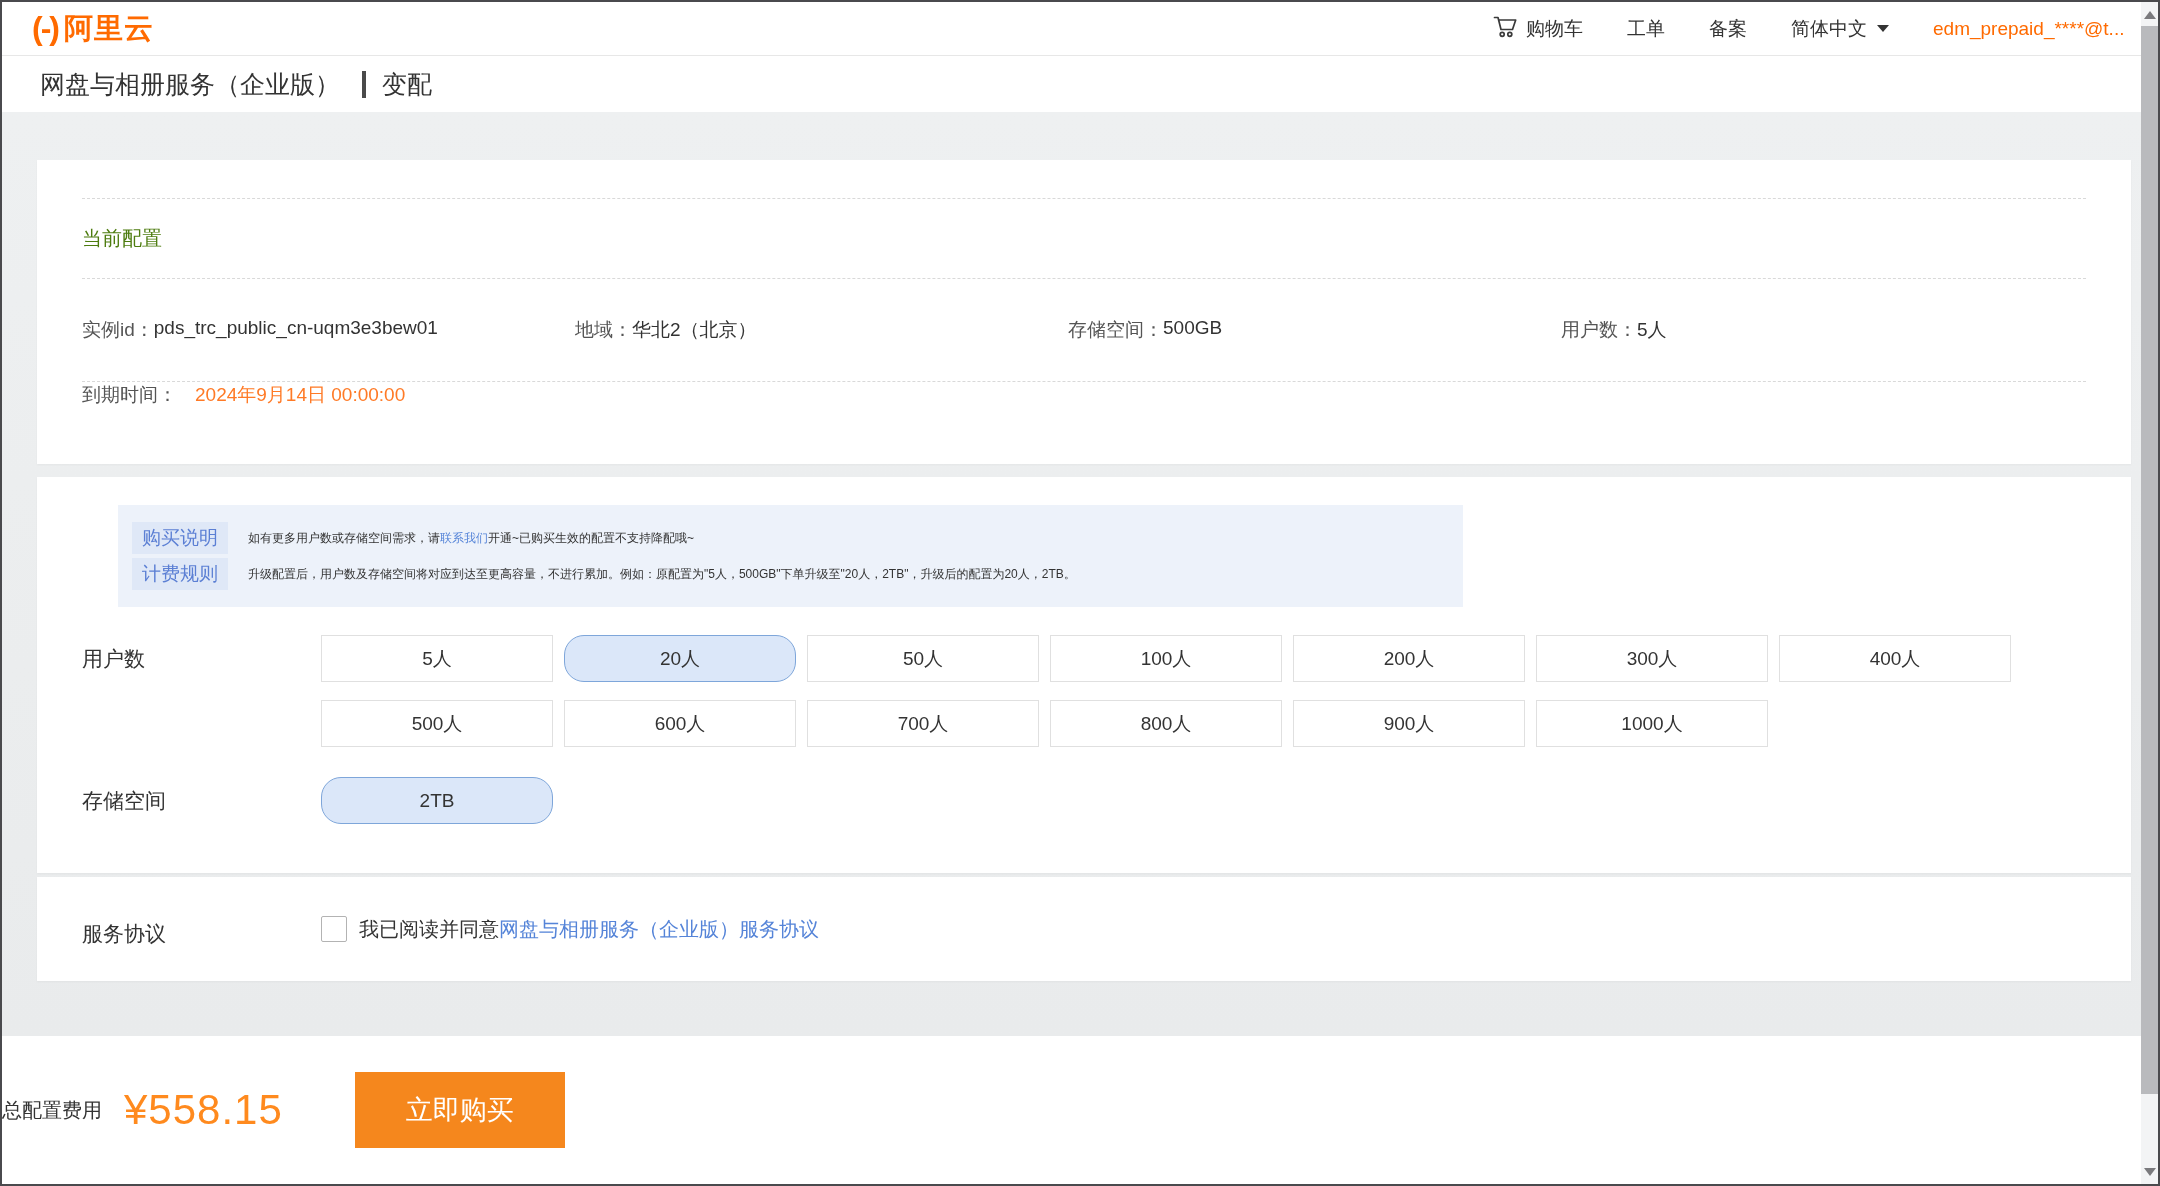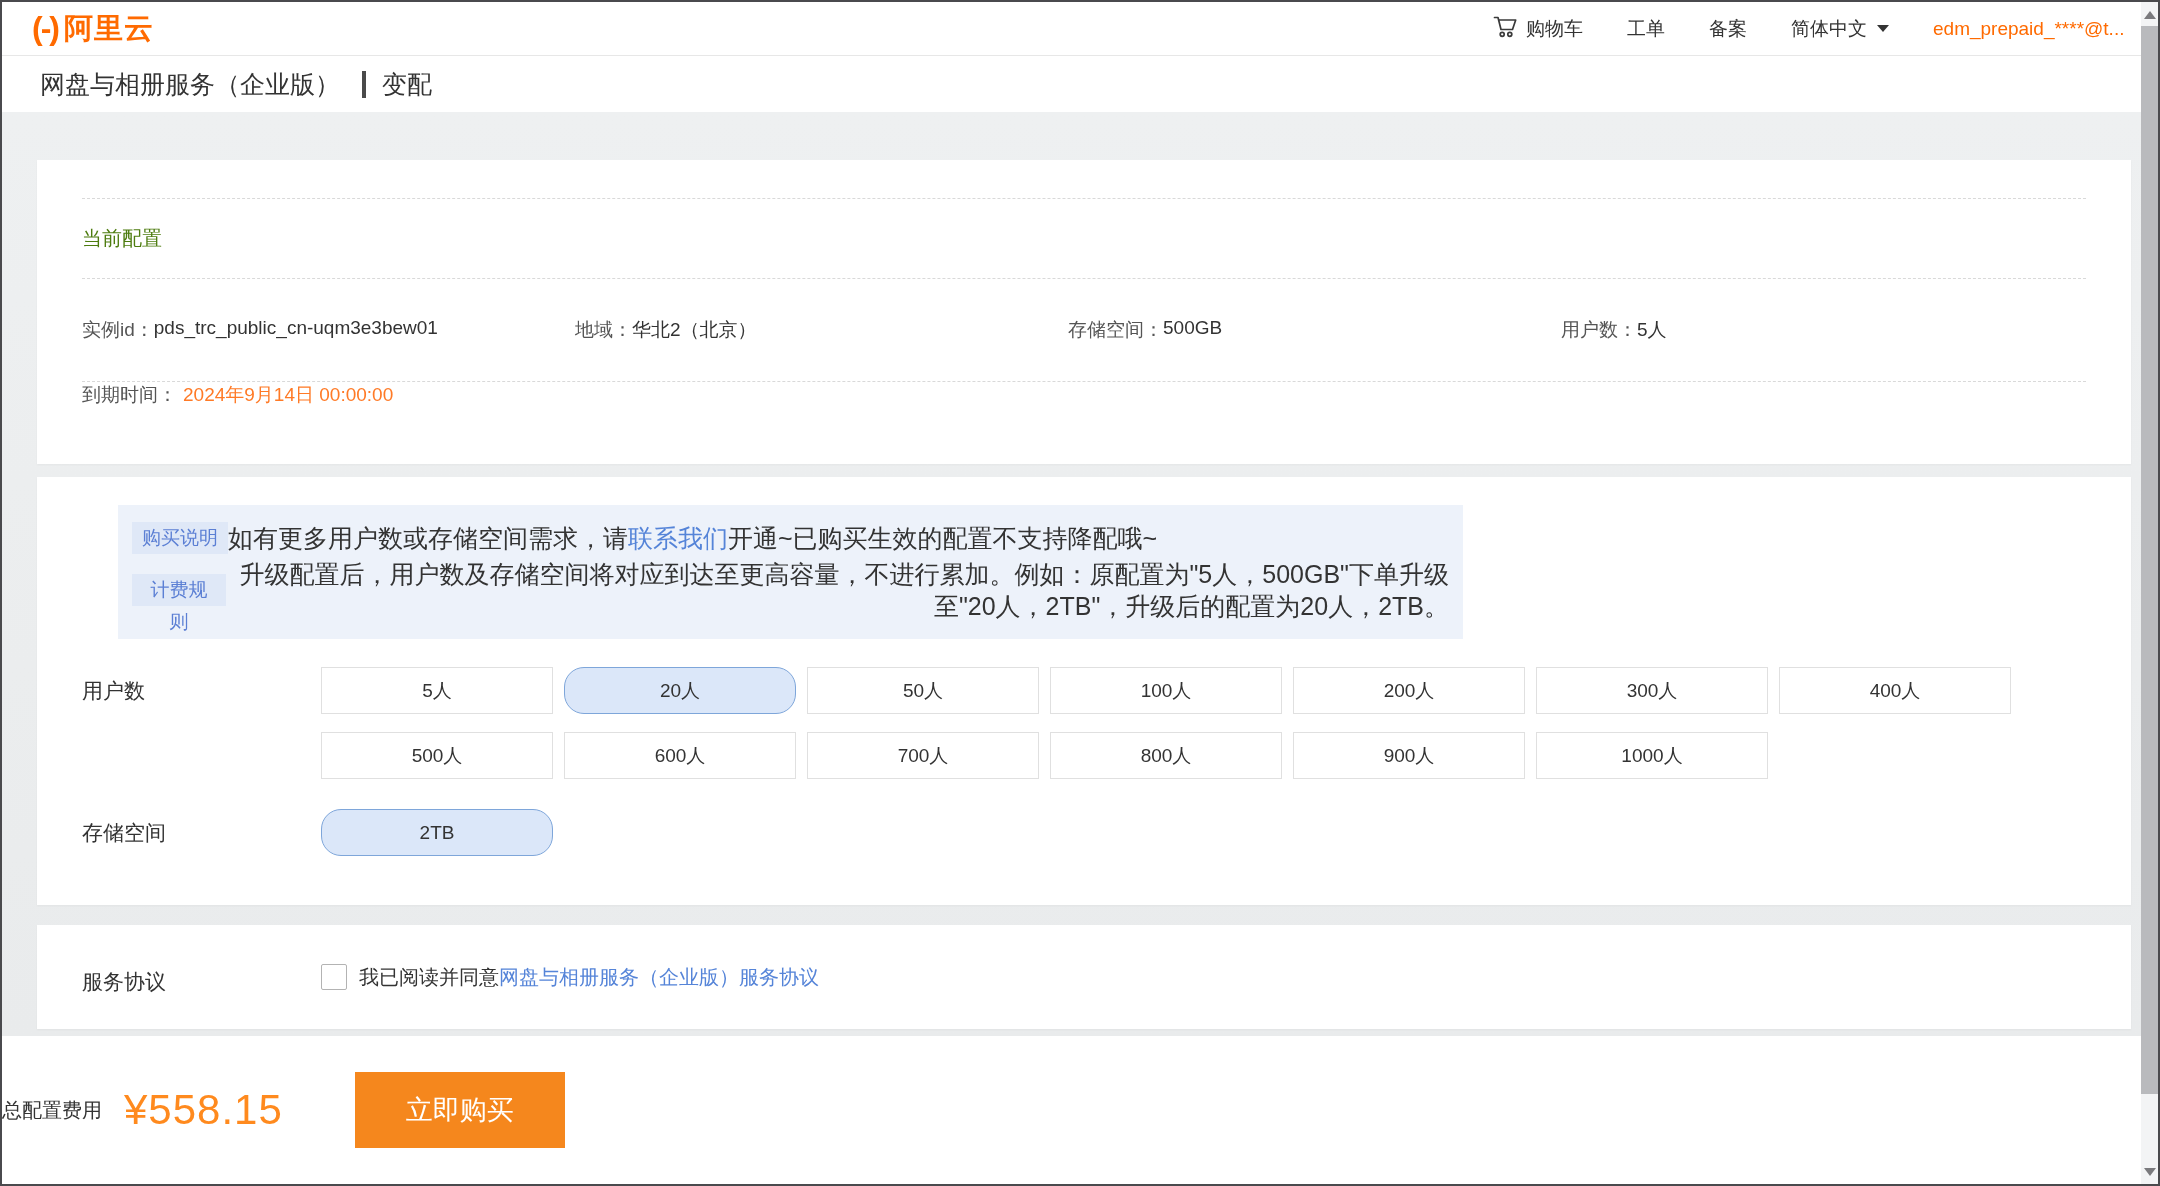--- a/index.html
+++ b/index.html
@@ -31,40 +31,40 @@
 
   
   .card-current { padding:0 45px; }
   .sec-space { height:38px; }
   .row-sec-title { border-top:1px dashed #d9d9d9; height:80px; display:flex; align-items:center; font-size:20px; color:#4d7c0f;text-align:center; }
   .row-fields { border-top:1px dashed #d9d9d9; height:103px; display:flex; align-items:center; }
   .cfg-field { width:493px; font-size:19px; display:flex; }
   .cfg-label { color:#555; }
   .cfg-value { color:#333; }
   .row-expire { border-top:1px dashed #d9d9d9; height:83px; display:flex; align-items:flex-start; font-size:19px; }
-  .expire-value { color:#ff7a26; margin-left:6px; }
+  .expire-value { color:#ff7a26; margin-left:18px; }
 
   
   .card-config { margin-top:13px; padding:28px 45px 31px 45px; }
   .notice-panel { margin-left:36px; width:1345px; background:#edf2fa; padding:17px 14px; }
   .notice-row { display:flex; align-items:center; }
   .notice-row + .notice-row { margin-top:4px; }
   .notice-tag { min-width:94px; height:32px; line-height:32px; text-align:center; background:#dfe8f7; color:#5b7fd4; font-size:19px; padding:0 10px; cursor:pointer; }
-  .notice-text { font-size:25px; color:#333; line-height:32px;text-align:right; }
+  .notice-text { font-size:12px; color:#333; margin-left:20px; line-height:32px;text-align:right; }
   .notice-link { color:#5584d8; cursor:pointer; }
 
   .form-row { display:flex; margin-top:28px; }
   .form-row.storage { margin-top:12px; }
   .form-label { width:239px; padding-top:10px; font-size:21px; color:#333; flex:0 0 auto; }
   .opts { display:flex; flex-wrap:wrap; width:1712px; }
   .opt { width:232px; height:47px; line-height:45px; text-align:center; border:1px solid #e0e0e0; background:#fff; color:#333; font-size:19px; margin:0 11px 18px 0; cursor:pointer; }
   .opt.selected { background:#dbe7f9; border-color:#7ea6da;border-radius:20px; }
 
   
-  .card-agree { margin-top:20px; height:104px; display:flex; align-items:center; padding:0 45px; }
+  .card-agree { margin-top:4px; height:104px; display:flex; align-items:center; padding:0 45px; }
   .checkbox { width:26px; height:26px; border:1px solid #b3b3b3; border-radius:2px; background:#fff; cursor:pointer; flex:0 0 auto; }
   .agree-text { font-size:20px; color:#333; margin-left:12px; }
   .agree-link { color:#5584d8; cursor:pointer; }
 
   
   .footerbar { flex:0 0 auto; height:148px; background:#fff; display:flex; align-items:center; padding-right:41px; }
   .total-label { font-size:20px; color:#333; }
   .total-price { font-size:42px; color:#ff8a1e; margin-left:22px; letter-spacing:1px; }
   .buy-btn { width:210px; height:76px; margin-left:72px; background:#f5871d; color:#fff; font-size:27px; display:flex; align-items:center; justify-content:center; cursor:pointer; border:none; font-family:inherit; }
 

